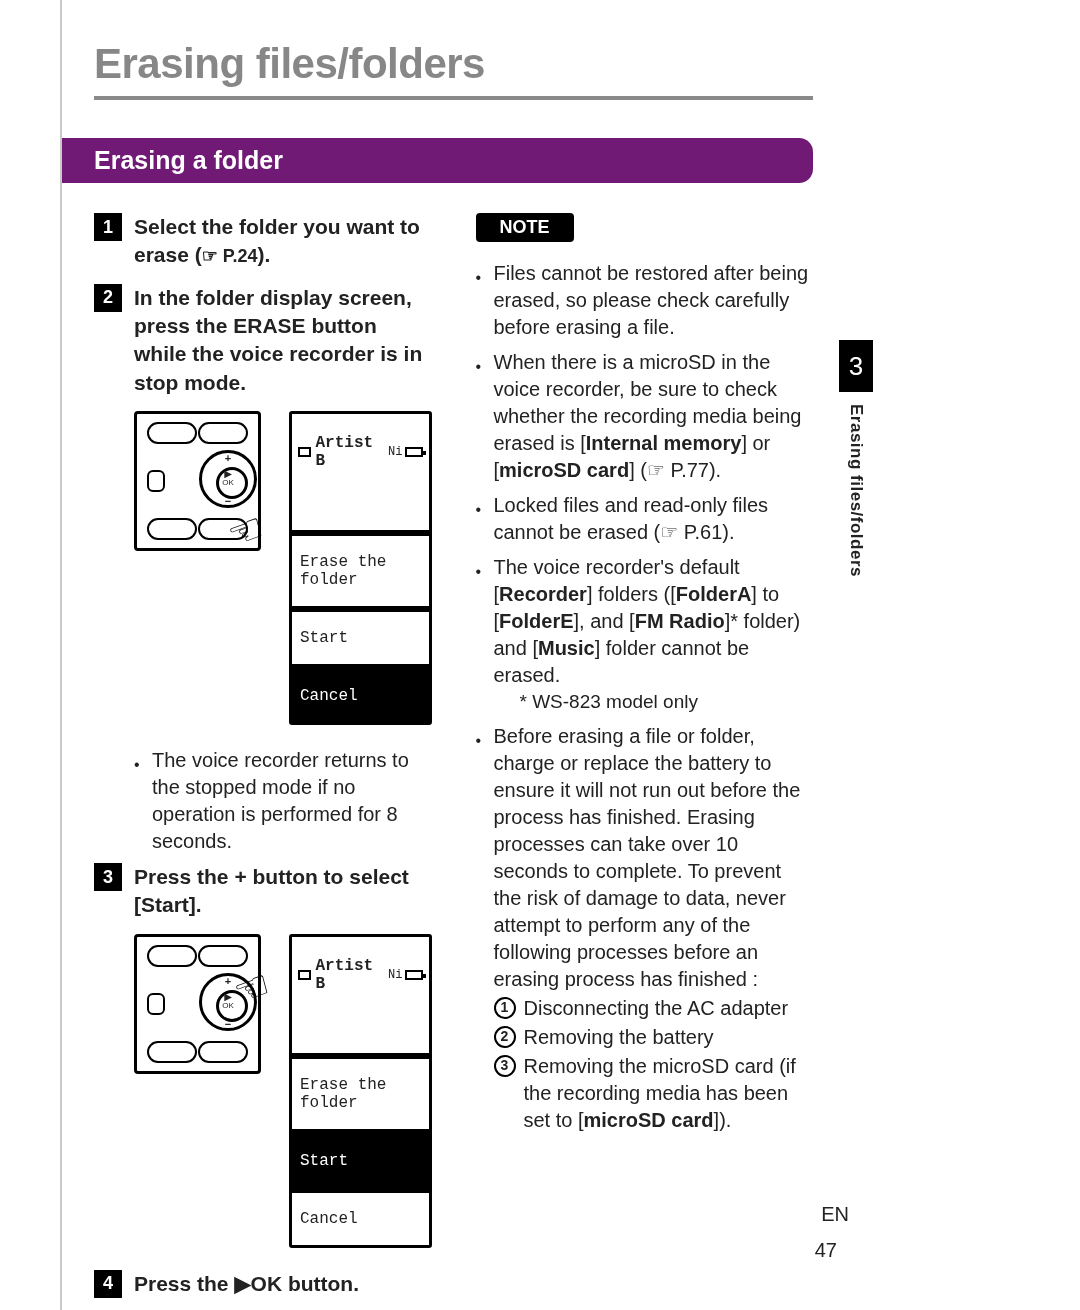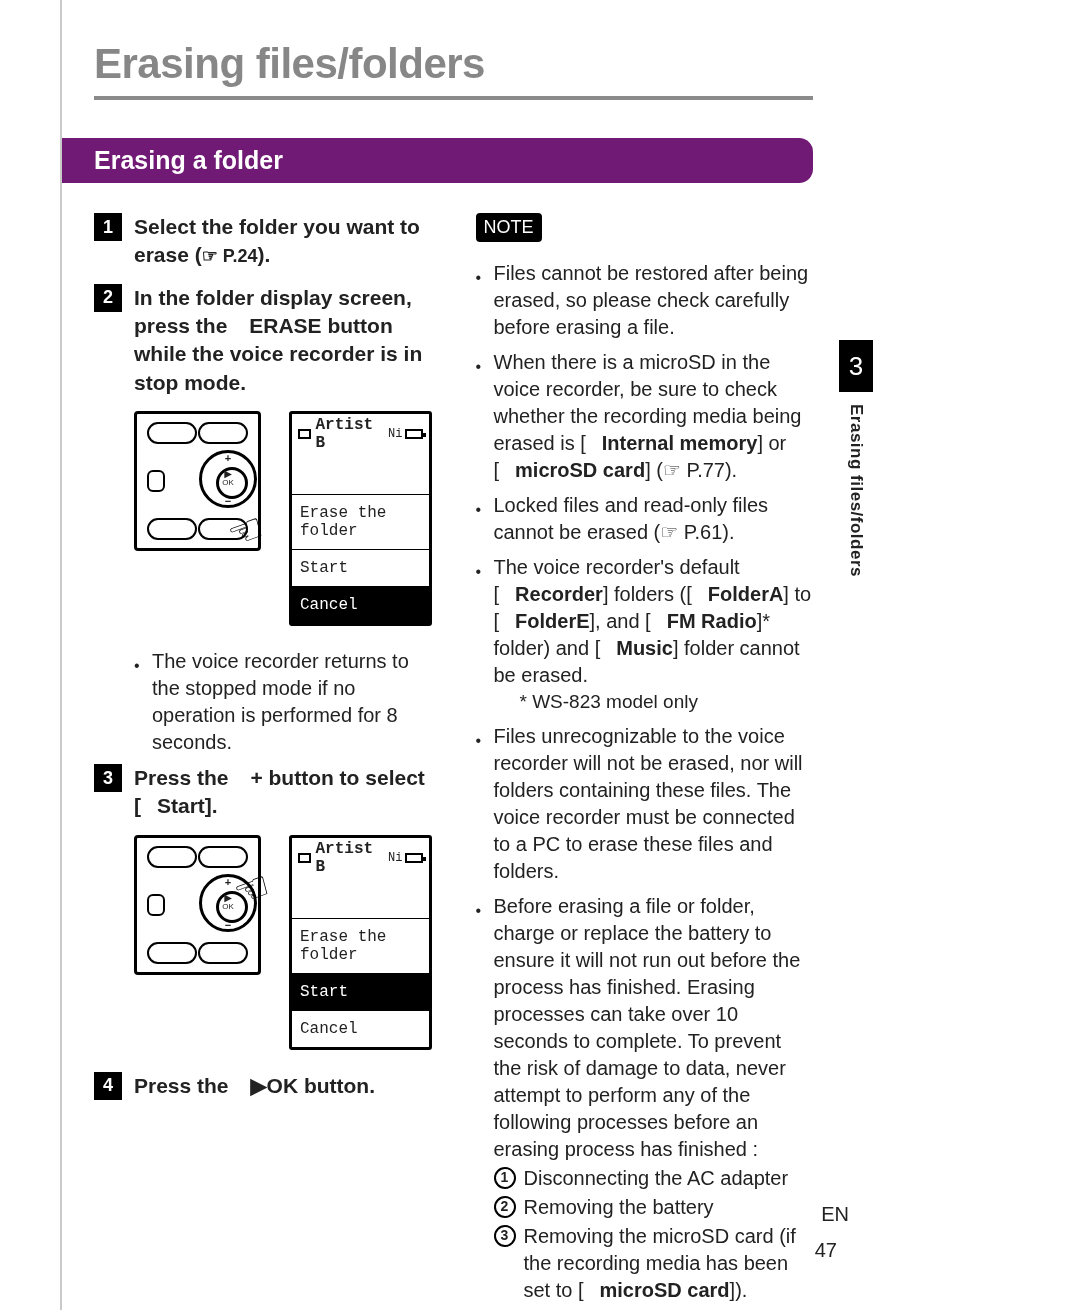--- a/index.html
+++ b/index.html
@@ -39,22 +39,22 @@
   }
   .step-text { font-size: 21px; font-weight: 700; line-height: 1.35; }
   .body-text { font-size: 20px; line-height: 1.35; }
   .bullet-row { display:flex; gap:10px; margin: 4px 0 8px 0; }
   .bullet-dot { flex:0 0 8px; padding-top: 9px; font-size: 16px; }
   .bullet-dot::before { content: "•"; }
   .bullet-text { flex:1; font-size: 20px; line-height: 1.35; }
   .indent { margin-left: 40px; }
   .indent2 { margin-left: 26px; }
   .note-badge {
-    display:inline-block; background:#000; color:#fff; font-weight:400;
-    font-size:18px; padding:4px 8px; border-radius:4px; margin-bottom: 14px;
+    display:inline-block; background:#000; color:#fff; font-weight:700;
+    font-size:18px; padding:4px 24px; border-radius:4px; margin-bottom: 14px;
   }
 
   
   .fig-row { display:flex; gap:28px; align-items:flex-start; margin: 14px 0 22px 40px; }
   .device {
     width: 178px; height: 140px; border: 3px solid #000; border-radius: 4px;
     position: relative; background: #fff;
   }
   .dev-btn {
     position:absolute; width:50px; height:22px; border:2px solid #000; border-radius:11px; background:#fff;
@@ -80,28 +80,28 @@
   .hand {
     position:absolute; font-size:40px; color:#000; transform: rotate(-20deg);
   }
   .hand.at-br { right:-6px; bottom:-6px; }
   .hand.at-plus { right:-12px; top:28px; }
 
   .lcd {
     width: 200px; border:3px solid #000; border-radius:3px; background:#fff;
     font-family: "Courier New", monospace; font-size:16px;
   }
-  .lcd-top { display:flex; justify-content:space-between; align-items:center; padding:2px 6px; }
+  .lcd-top { display:flex; justify-content:space-between; align-items:center; padding:20px 6px; }
   .lcd-folder { display:flex; align-items:center; gap:4px; font-weight:700; }
   .lcd-folder .fico { width:14px; height:10px; border:2px solid #000; background:#fff; position:relative; display:inline-block;}
   .lcd-batt { display:flex; align-items:center; gap:2px; font-size:12px; }
   .lcd-batt .bat { width:18px; height:10px; border:2px solid #000; position:relative; display:inline-block; }
   .lcd-batt .bat::after { content:""; position:absolute; right:-5px; top:2px; width:3px; height:4px; background:#000; }
   .lcd-gap { height:40px; }
-  .lcd-line { padding:9px 8px; border-top:1px solid #000000; }
+  .lcd-line { padding:17px 8px; border-top:6px solid #000000; }
   .lcd-line.sel { background:#000; color:#fff; }
   .lcd-line.last { border-bottom:0; }
 
   
   .side-tab {
     position:absolute; right:0; top:340px; width:34px;
     display:flex; flex-direction:column; align-items:center;
   }
   .side-chapter {
     background:#000; color:#fff; width:34px; height:52px;
@@ -116,21 +116,21 @@
   .lang { position:absolute; right:24px; bottom:84px; font-size:20px; }
 
   .sub-note { margin-left: 26px; font-size:19px; line-height:1.35; }
   .enum-row { display:flex; gap:8px; margin:2px 0; }
   .enum-icon {
     width:22px; height:22px; border:2px solid #000; border-radius:50%;
     display:inline-flex; align-items:center; justify-content:center;
     font-size:14px; font-weight:700; flex:0 0 22px; margin-top:2px;
   }
   .ref { font-size: 18px; }
-  b { font-weight:700;margin-left:16px; }
+  b { font-weight:700; }
 </style>
 </head>
 <body>
 
 <div class="page">
   <div class="vrule-left"></div>
 
   <div class="title">Erasing files/folders</div>
   <div class="title-underline"></div>
 
@@ -262,24 +262,20 @@
 
       <div class="bullet-row">
         <div class="bullet-dot"></div>
         <div class="bullet-text">
           <span>The voice recorder's default [</span><b>Recorder</b><span>] folders ([</span><b>FolderA</b><span>] to [</span><b>FolderE</b><span>], and [</span><b>FM Radio</b><span>]* folder) and [</span><b>Music</b><span>] folder cannot be erased.</span>
           <div class="sub-note">* WS-823 model only</div>
         </div>
       </div>
 
 
-      <div class="bullet-row">
-        <div class="bullet-dot"></div>
-        <div class="bullet-text">Files unrecognizable to the voice recorder will not be erased, nor will folders containing these files. The voice recorder must be connected to a PC to erase these files and folders.</div>
-      </div>
 
       <div class="bullet-row">
         <div class="bullet-dot"></div>
         <div class="bullet-text">
           <span>Before erasing a file or folder, charge or replace the battery to ensure it will not run out before the process has finished. Erasing processes can take over 10 seconds to complete. To prevent the risk of damage to data, never attempt to perform any of the following processes before an erasing process has finished :</span>
           <div class="enum-row indent2">
             <span class="enum-icon">1</span>
             <span class="body-text">Disconnecting the AC adapter</span>
           </div>
           <div class="enum-row indent2">

